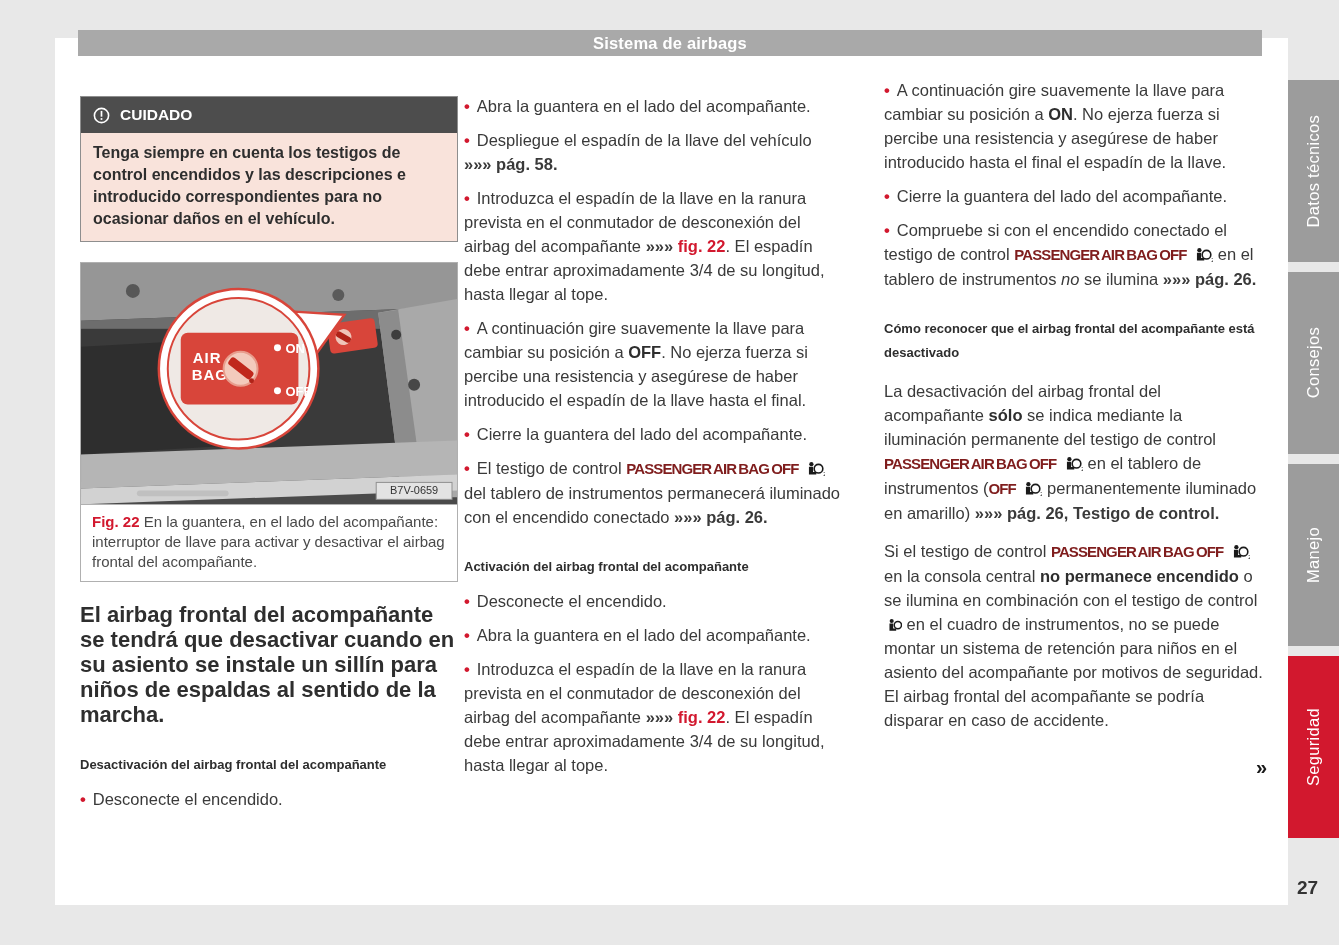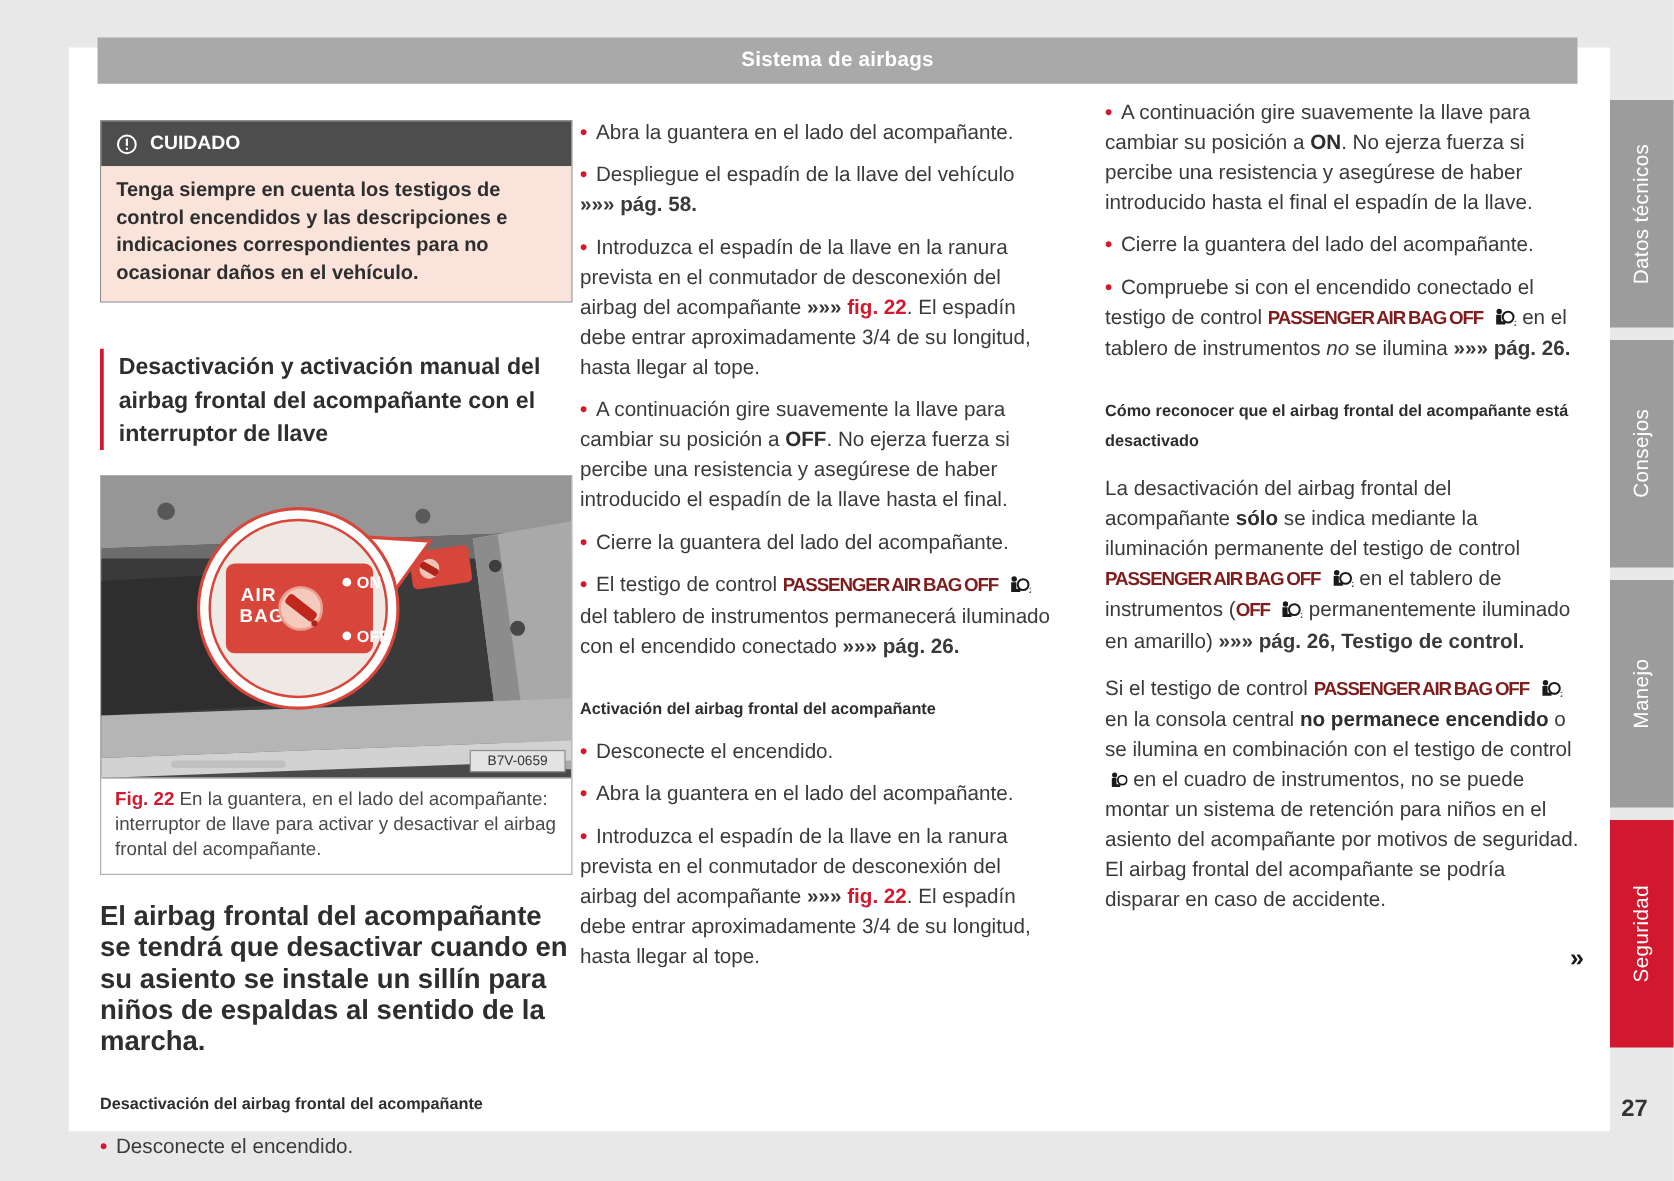--- a/index.html
+++ b/index.html
@@ -3,21 +3,21 @@
 <meta charset="utf-8">
 <style>
   html,body{margin:0;padding:0;}
   body{
     width:1339px;height:945px;position:relative;overflow:hidden;
     background:#e8e8e8;color:#3a3a3a;
     font-family:"Liberation Sans",sans-serif;
   }
   .page{position:absolute;left:55px;top:38px;width:1233px;height:867px;background:#ffffff;}
   .header-bar{
-    position:absolute;left:78px;top:30px;width:1184px;height:37px;background:#a9a9a9;
+    position:absolute;left:78px;top:30px;width:1184px;height:26px;background:#a9a9a9;
     color:#fff;font-weight:bold;font-size:16.5px;display:flex;align-items:center;justify-content:center;
     letter-spacing:.2px;z-index:5;
   }
   .col{position:absolute;top:76px;width:378px;font-size:16.5px;line-height:24px;z-index:4;}
   .col1{left:80px;}
   .col2{left:464px;margin-top:16px;}
   .col3{left:884px;width:380px;}
 
   
   .caution{border:1px solid #8e8e8e;margin-top:20px;}
@@ -79,24 +79,23 @@
     <div class="caution-head">
       <span class="caution-icon">
           <svg width="17" height="17" viewBox="0 0 17 17">
             <circle cx="8.5" cy="8.5" r="7.1" fill="none" stroke="#fff" stroke-width="1.6"></circle>
             <rect x="7.65" y="3.9" width="1.7" height="5.8" fill="#fff"></rect>
             <rect x="7.65" y="11.1" width="1.7" height="1.8" fill="#fff"></rect>
           </svg>
         </span>
       <span>CUIDADO</span>
     </div>
-    <div class="caution-body">Tenga siempre en cuenta los testigos de control encendidos y las descripciones e indicaciones correspondientes para no ocasionar daños en el vehículo.</div>
-  </div>
-
-  <div class="section-title">Desactivación y activación manual del airbag frontal del acompañante con el interruptor de llave</div>
+    <div class="caution-body">Tenga siempre en cuenta los testigos de control encendidos y las descripciones e introducido correspondientes para no ocasionar daños en el vehículo.</div>
+  </div>
+
 
   <div class="figure-block">
     <svg class="fig-img" viewBox="0 0 377 242">
       <rect width="377" height="242" fill="#4a4a4a"></rect>
       <polygon points="0,0 377,0 377,44 0,58" fill="#969696"></polygon>
       <polygon points="0,58 377,44 377,66 0,80" fill="#6d6d6d"></polygon>
       <rect y="66" width="377" height="126" fill="#3a3a3a"></rect>
       <polygon points="0,84 110,78 170,182 0,192" fill="#2e2e2e"></polygon>
       <circle cx="52" cy="28" r="7" fill="#575757"></circle>
       <circle cx="258" cy="32" r="6" fill="#5a5a5a"></circle>

